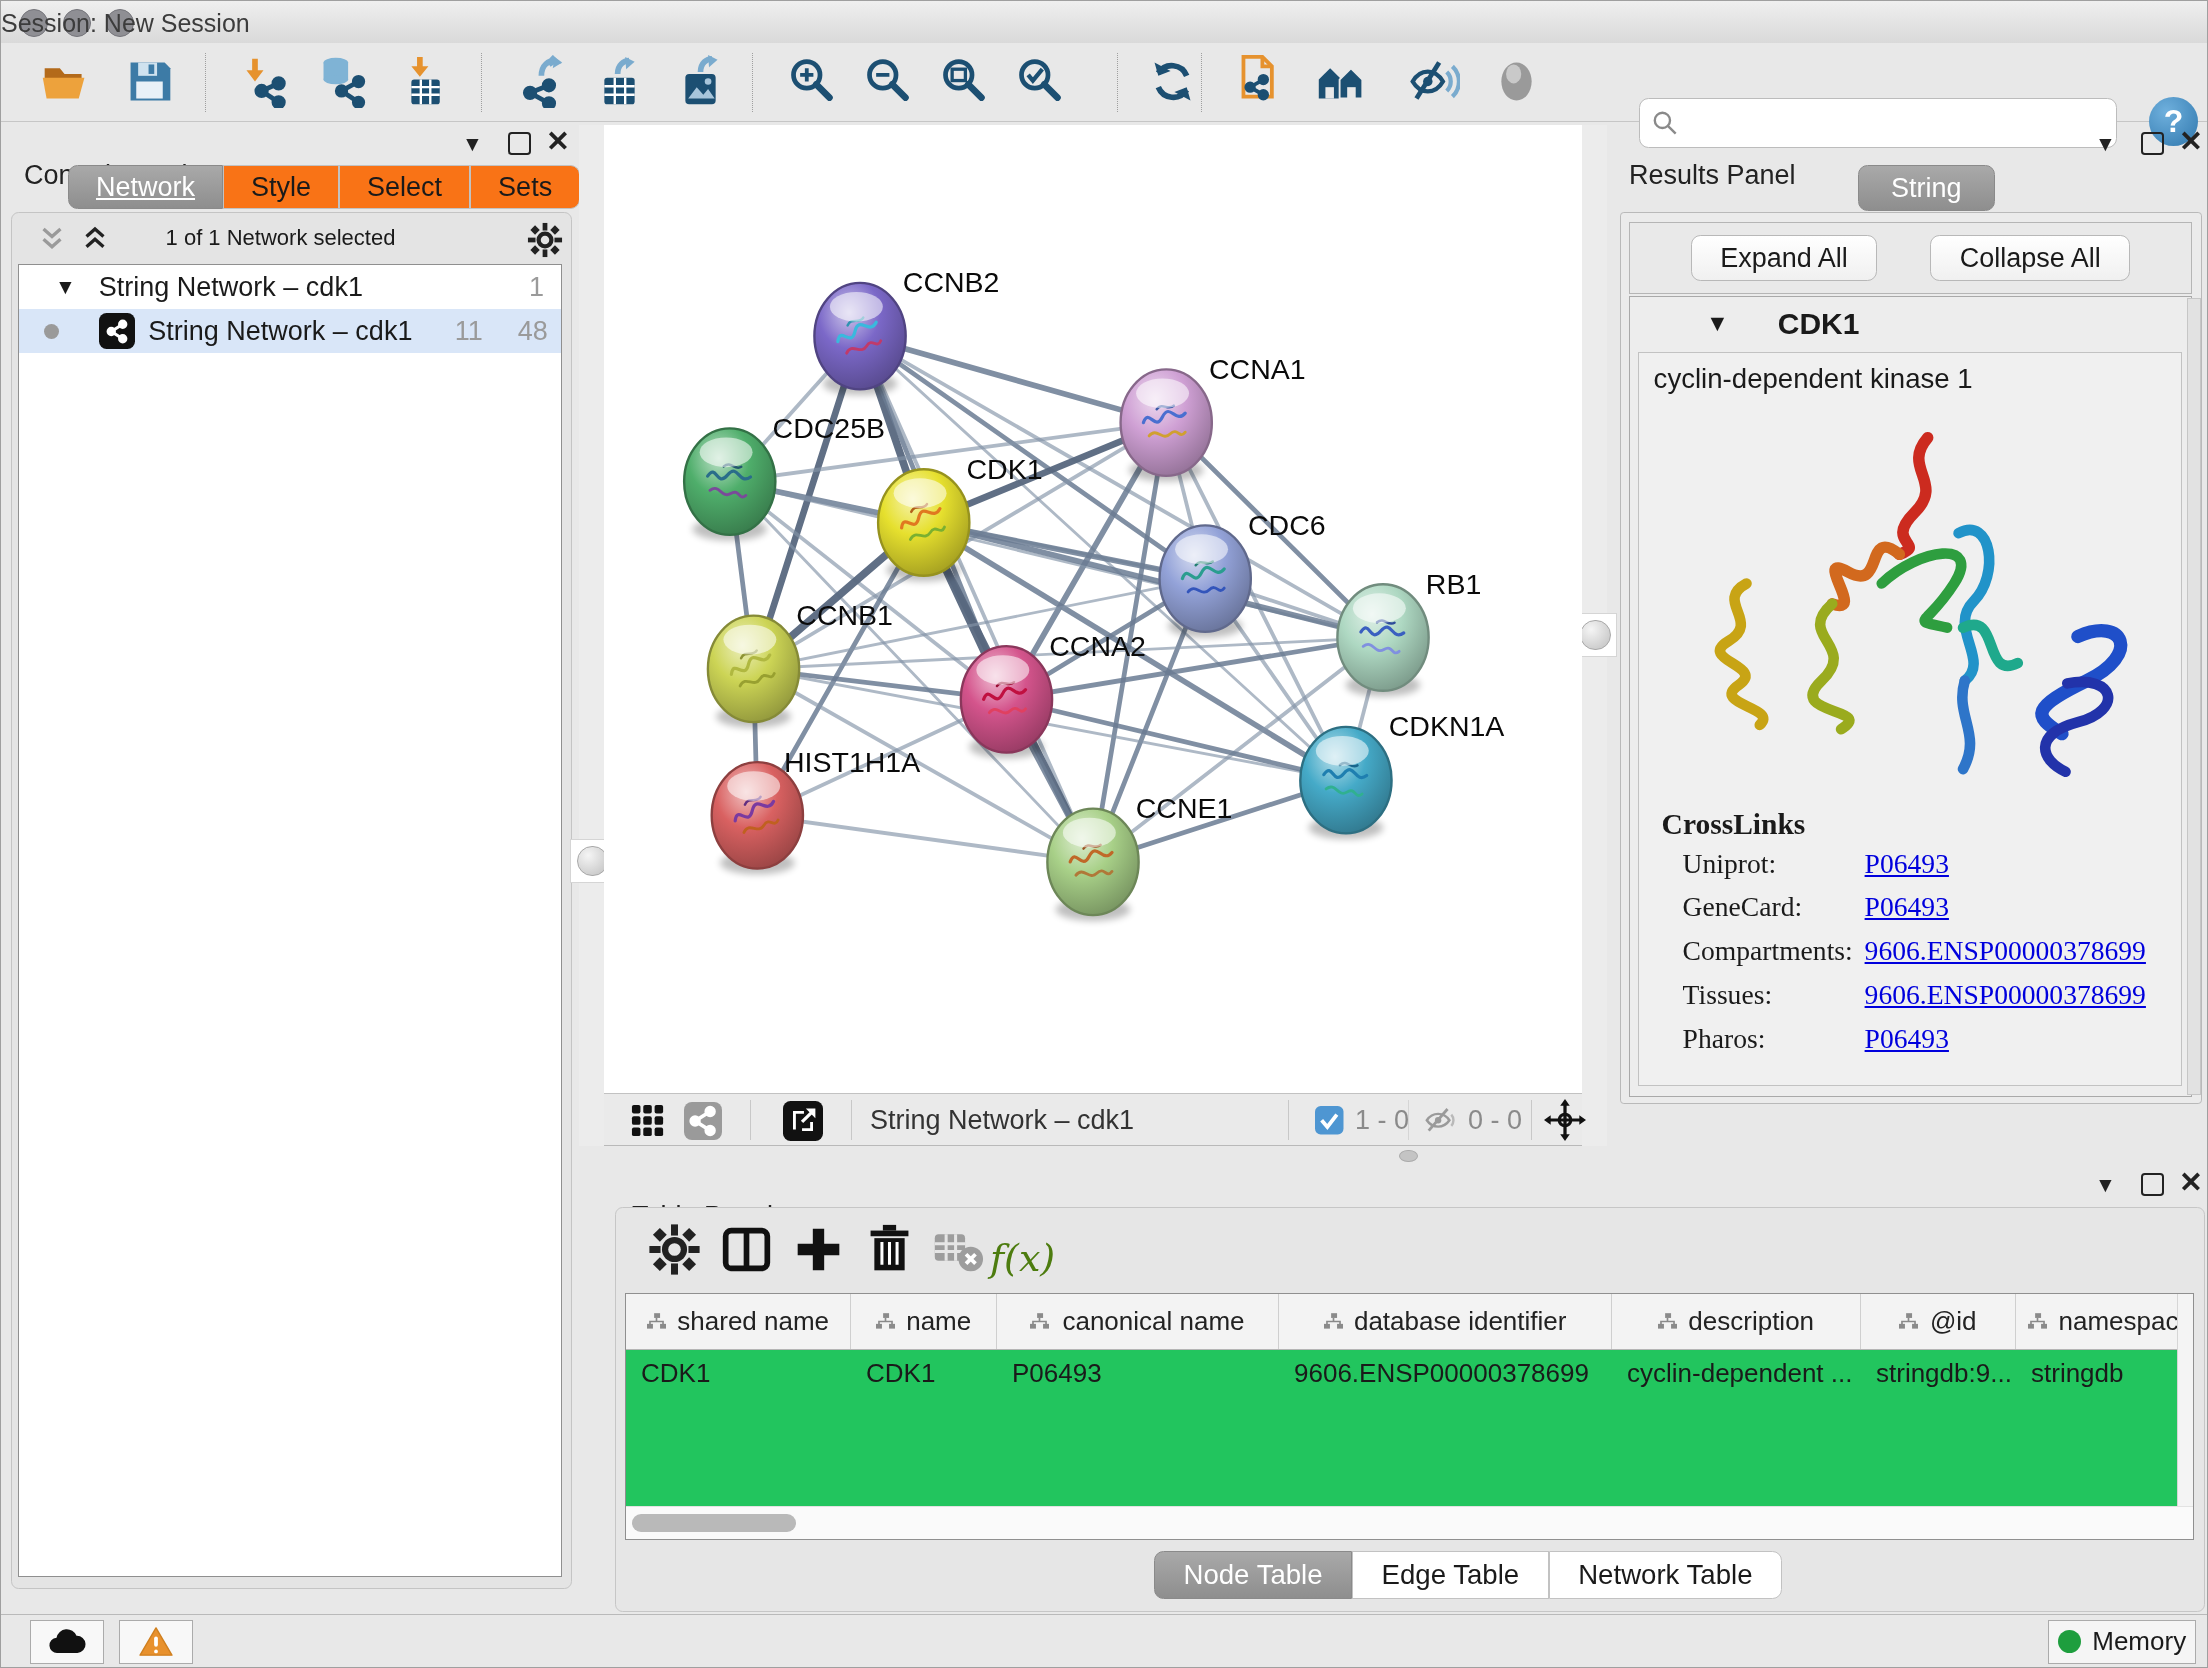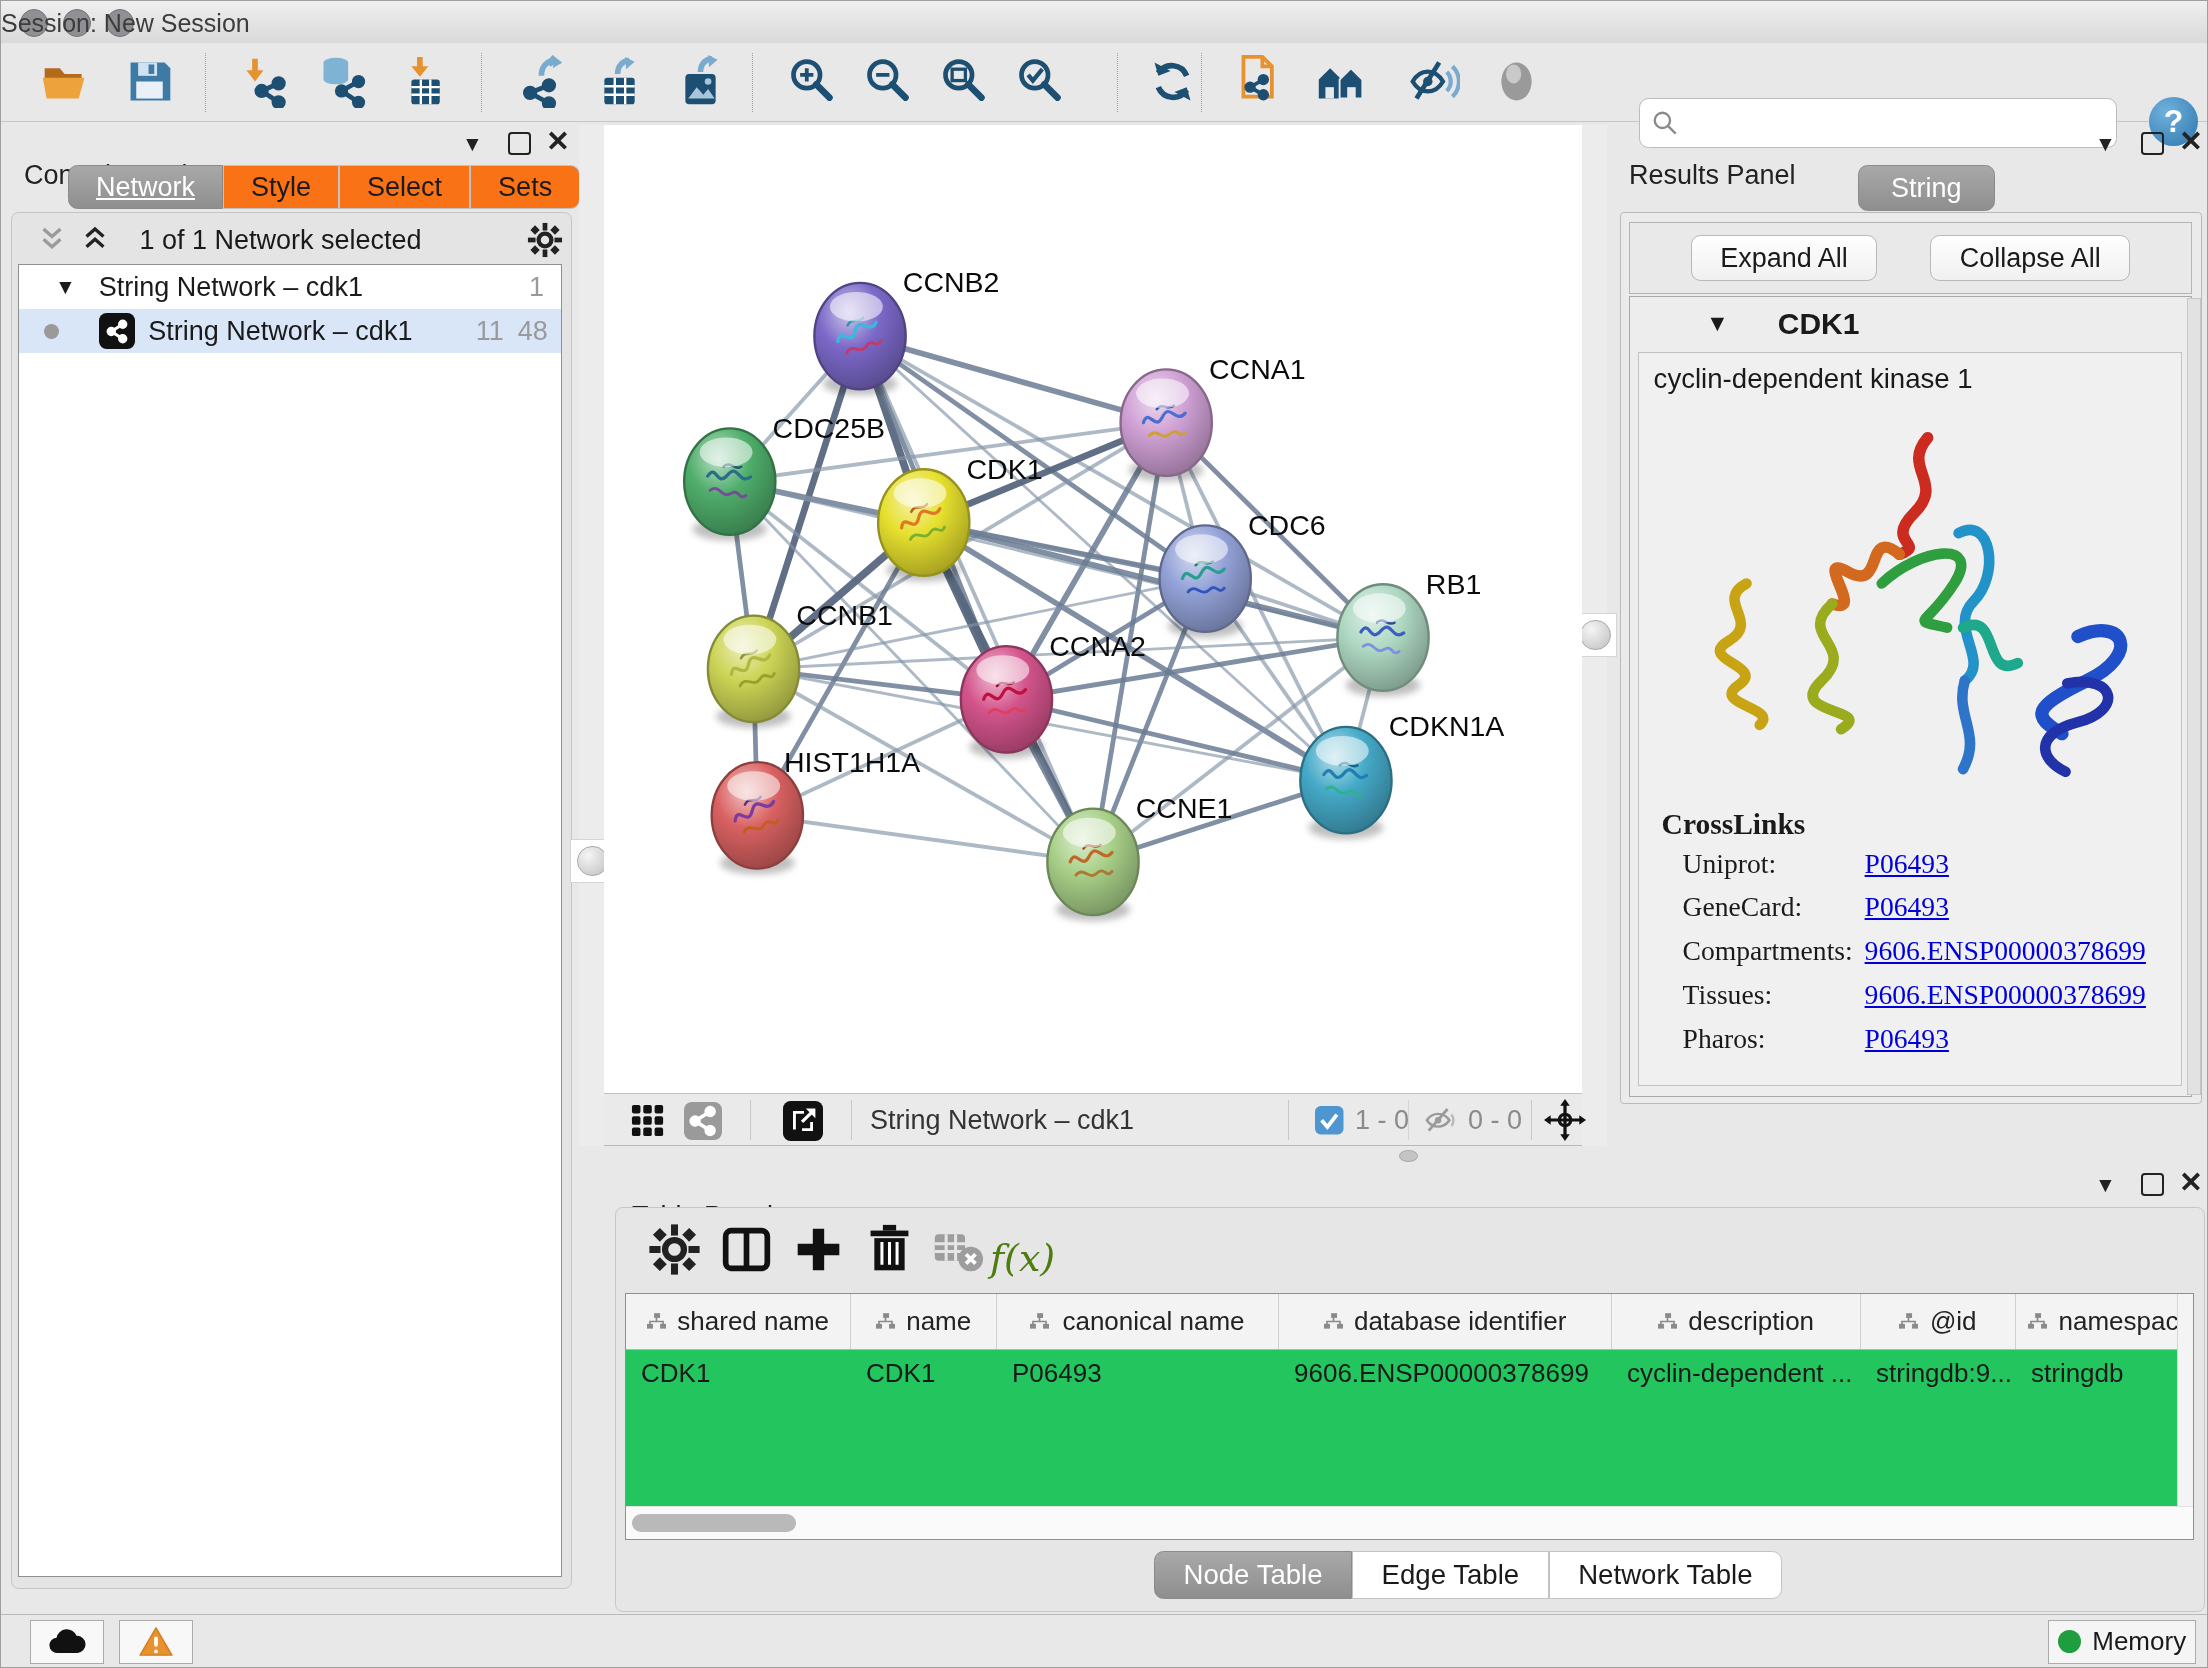--- a/index.html
+++ b/index.html
@@ -31,21 +31,21 @@
   #cp-title{left:23px;top:127px;}
   .cp-hico{top:131px;}
   #cp-tabs{left:67px;top:164px;height:44px;display:flex;}
   .tabbtn{height:44px;padding:0 27px;display:flex;align-items:center;justify-content:center;
     background:#f97316;border:1px solid #c2c2c2;font-size:27px;box-sizing:border-box;}
   .tabbtn:first-child{border-radius:9.5px 0 0 9.5px;}
   .tabbtn:last-child{border-radius:0 9.5px 9.5px 0;}
   .tabbtn.sel{background:linear-gradient(#a9a9a9,#8e8e8e);color:#fff;border-color:#8a8a8a;text-decoration:underline;}
   #cp-box{left:9.5px;top:211px;width:559px;height:1375px;background:#e4e4e4;border:1px solid #c4c4c4;border-radius:7.6px;}
   #cp-toolrow{left:9.5px;top:219px;width:559px;height:38px;}
-  #cp-status{left:0px;top:224px;width:559px;text-align:center;font-size:27px;color:#1a1a1a;}
+  #cp-status{left:0px;top:224px;width:559px;text-align:center;font-size:22px;color:#1a1a1a;}
   #cp-tree{left:17px;top:263px;width:544px;height:1313px;background:#fff;border:1.9px solid #8f8f8f;box-sizing:border-box;}
   .treerow{position:relative;width:100%;height:44px;display:flex;align-items:center;font-size:27px;}
   .treerow.sel{background:#d9e6f8;}
   .tr-count{color:#9a9a9a;}
   .netico{width:36px;height:36px;background:#111;border-radius:7.6px;display:flex;align-items:center;justify-content:center;}
   
   #split-l{left:578px;top:124px;width:25px;height:1021px;background:#ececec;}
   #split-r{left:1581px;top:124px;width:25px;height:1021px;background:#ececec;}
   .knobbox{width:42px;height:42px;background:#fff;border:1px solid #d5d5d5;display:flex;align-items:center;justify-content:center;}
   .knob{width:28.5px;height:28.5px;border-radius:50%;background:radial-gradient(circle at 35% 30%,#f5f5f5,#bfbfbf);border:1px solid #a8a8a8;}
@@ -332,21 +332,21 @@
             <g stroke="#fff" stroke-width="3" fill="#fff">
               <circle cx="17" cy="5" r="3"></circle>
               <circle cx="6" cy="12" r="3"></circle>
               <circle cx="17" cy="19" r="3"></circle>
               <path d="M17 5 6 12 17 19" fill="none"></path>
             </g>
           </svg>
       </span>
       <span style="margin-left:13.3px">String Network – cdk1</span>
       <span class="tr-count" style="margin-left:auto">11</span>
-      <span class="tr-count" style="margin-left:14px;margin-right:13.3px">48</span>
+      <span class="tr-count" style="margin-left:35px;margin-right:13.3px">48</span>
     </div>
   </div>
 
   <div id="split-l" class="abs">
     <div class="knobbox" style="position:absolute;left:-8.6px;top:714px">
         <div class="knob"></div>
       </div>
   </div>
   <div id="split-r" class="abs">
     <div class="knobbox" style="position:absolute;left:-8.6px;top:488px">

